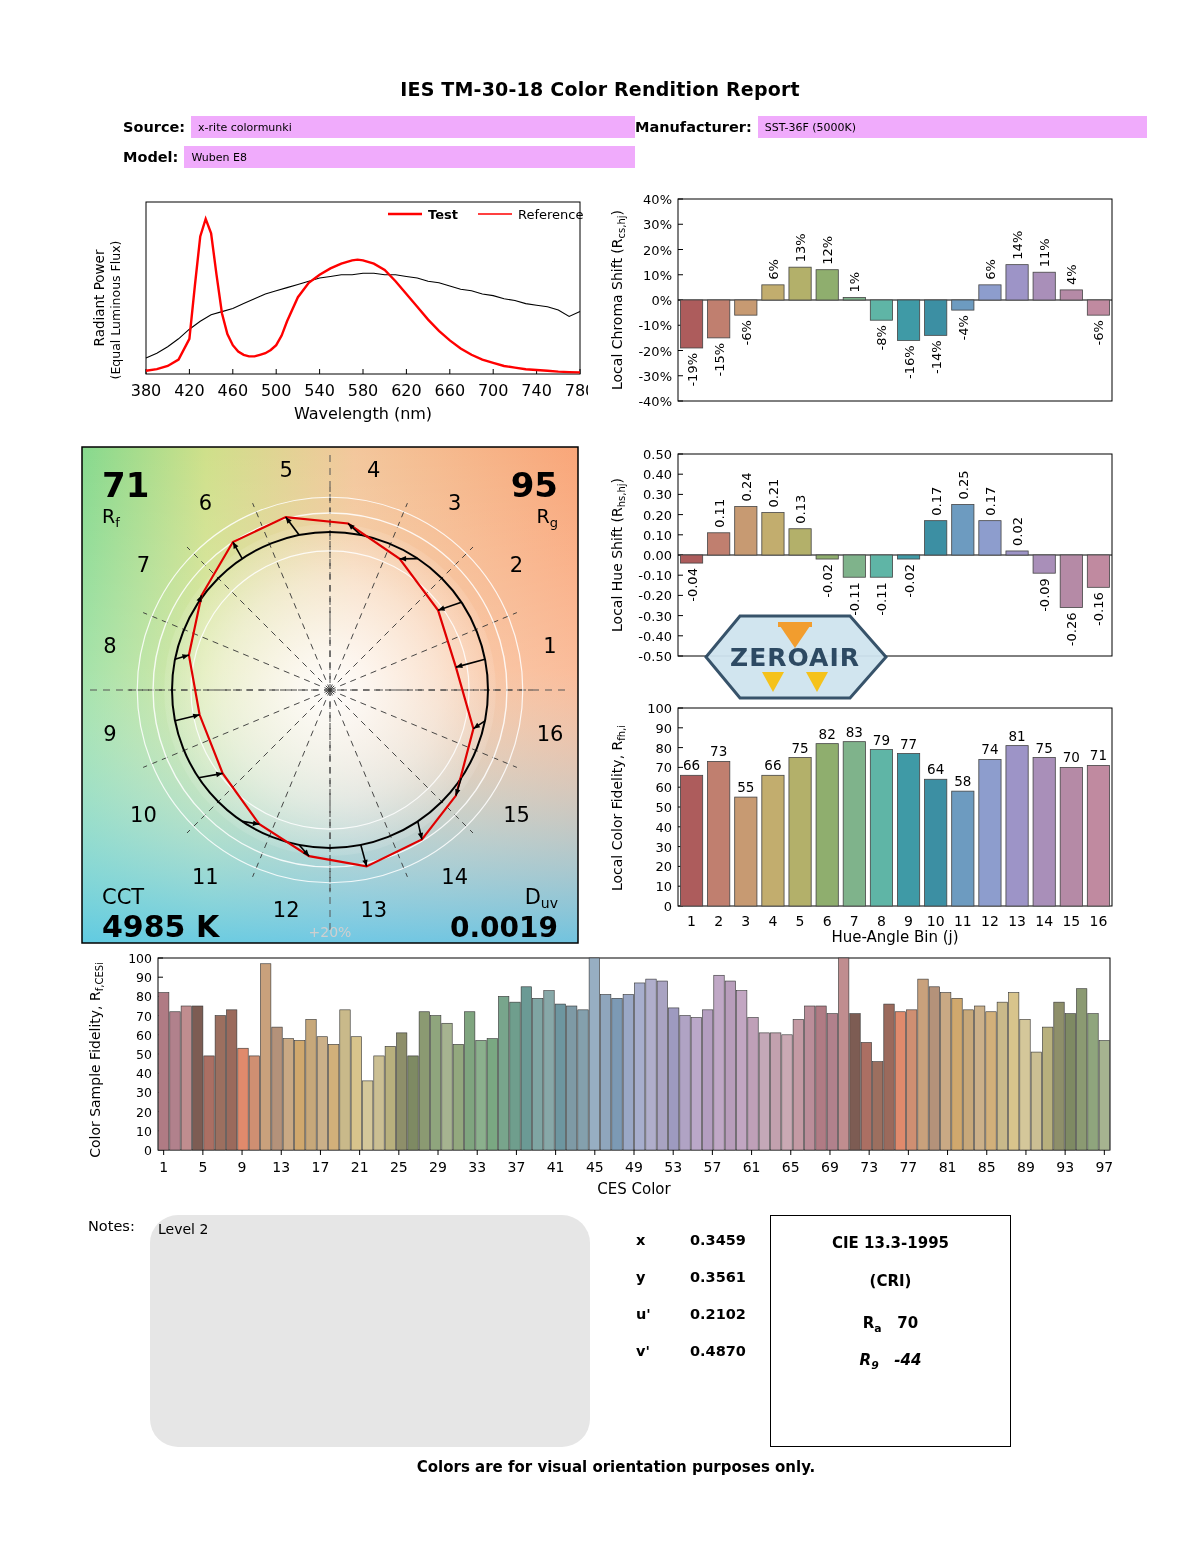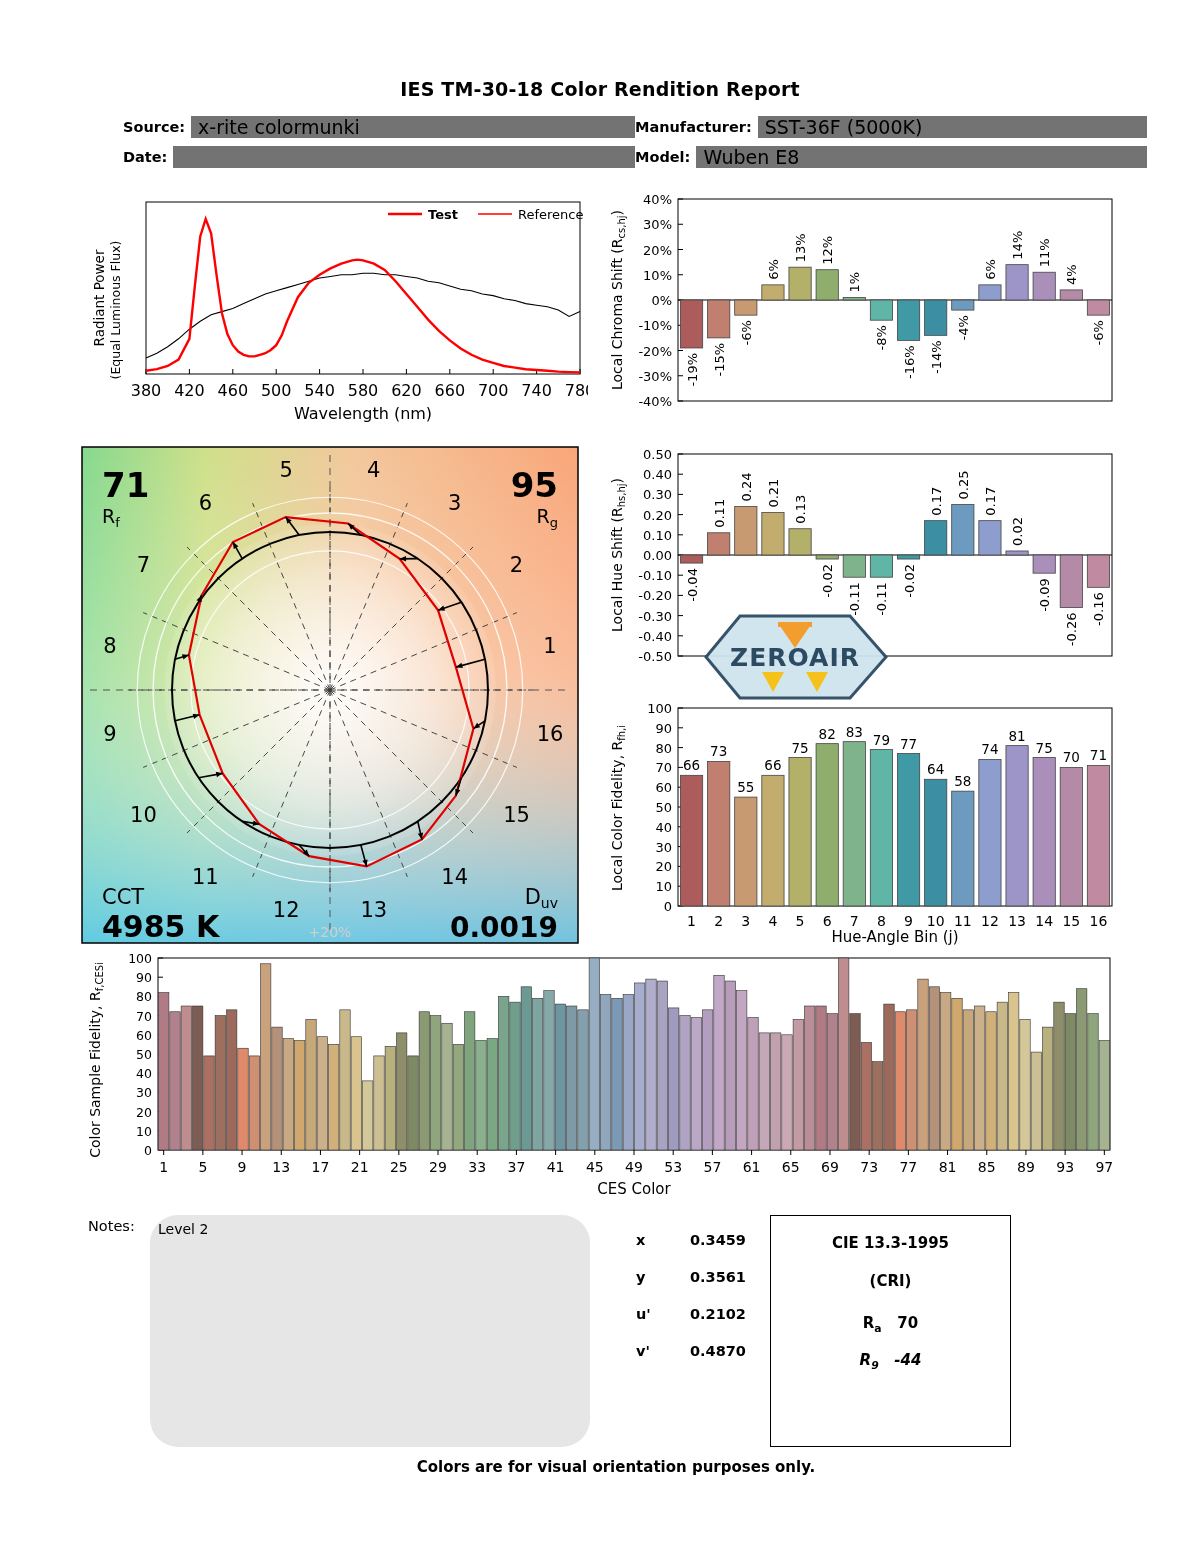--- a/index.html
+++ b/index.html
@@ -11,22 +11,22 @@
   }
   .title {
     text-align:center; font-size:19px; font-weight:bold;
     letter-spacing:0.2px; padding-top:78px;
   }
   
   .hdr { position:absolute; left:88px; top:116px; width:1024px;margin-left:35px; }
   .hrow { display:flex; height:22px; margin-bottom:8px; }
   .hcellL { width:512px; display:flex; align-items:center; }
   .hlabel { font-size:14.5px; font-weight:bold; white-space:nowrap; padding-right:6px; }
-  .hfield { flex:1; background:#737373; height:22px; display:flex; align-items:center;
-            padding-left:7px; font-size:19px; }
+  .hfield { flex:1; background:#f0abfc; height:22px; display:flex; align-items:center;
+            padding-left:7px; font-size:11px; }
   
   .panel { position:absolute; }
   text { font-family:"DejaVu Sans", sans-serif; }
   
   #spd { left:88px; top:192px; width:500px; height:240px; }
   
   #chroma { left:600px; top:185px; width:520px; height:245px; }
   
   #hue { left:600px; top:440px; width:520px; height:250px; }
   
@@ -63,24 +63,20 @@
     <div class="hcellL">
       <span class="hlabel">Source:</span>
       <span class="hfield">x-rite colormunki</span>
     </div>
     <div class="hcellL">
       <span class="hlabel">Manufacturer:</span>
       <span class="hfield">SST-36F (5000K)</span>
     </div>
   </div>
   <div class="hrow">
-    <div class="hcellL">
-      <span class="hlabel">Date:</span>
-      <span class="hfield"></span>
-    </div>
     <div class="hcellL">
       <span class="hlabel">Model:</span>
       <span class="hfield">Wuben E8</span>
     </div>
   </div>
 </div>
 
 <div class="panel" id="spd">
   <svg width="500" height="240" id="spd-svg">
       <rect x="58" y="10" width="434" height="172" fill="#fff" stroke="#000" stroke-width="1"></rect>

